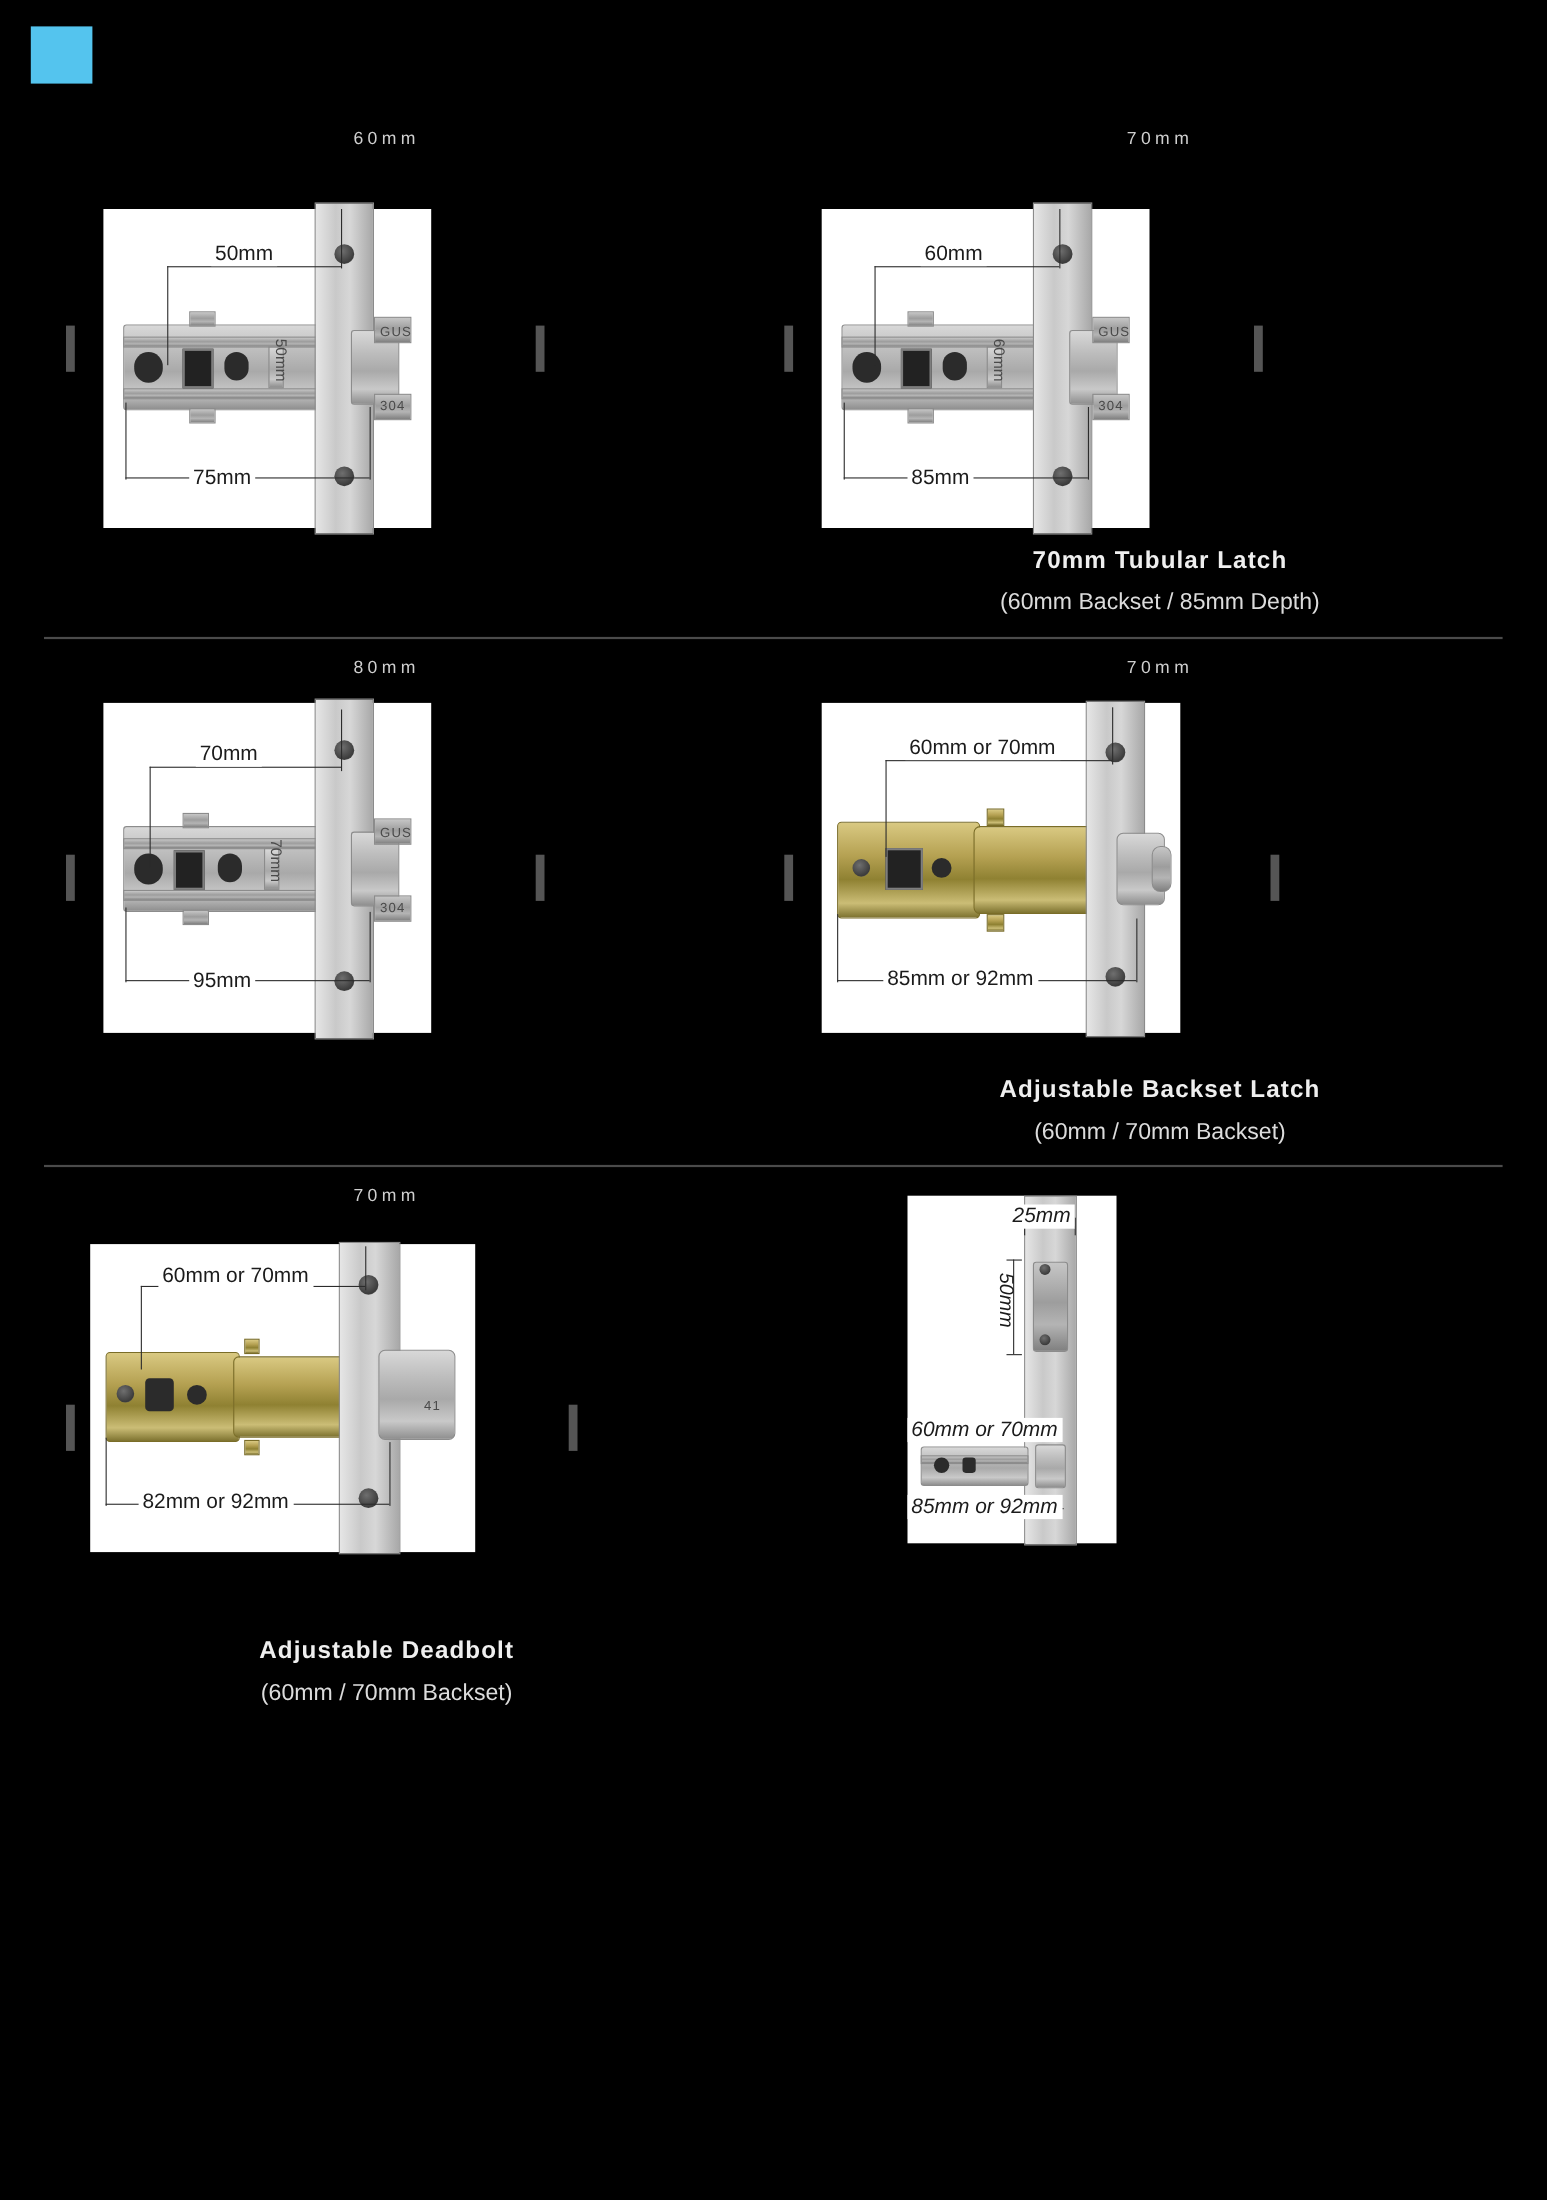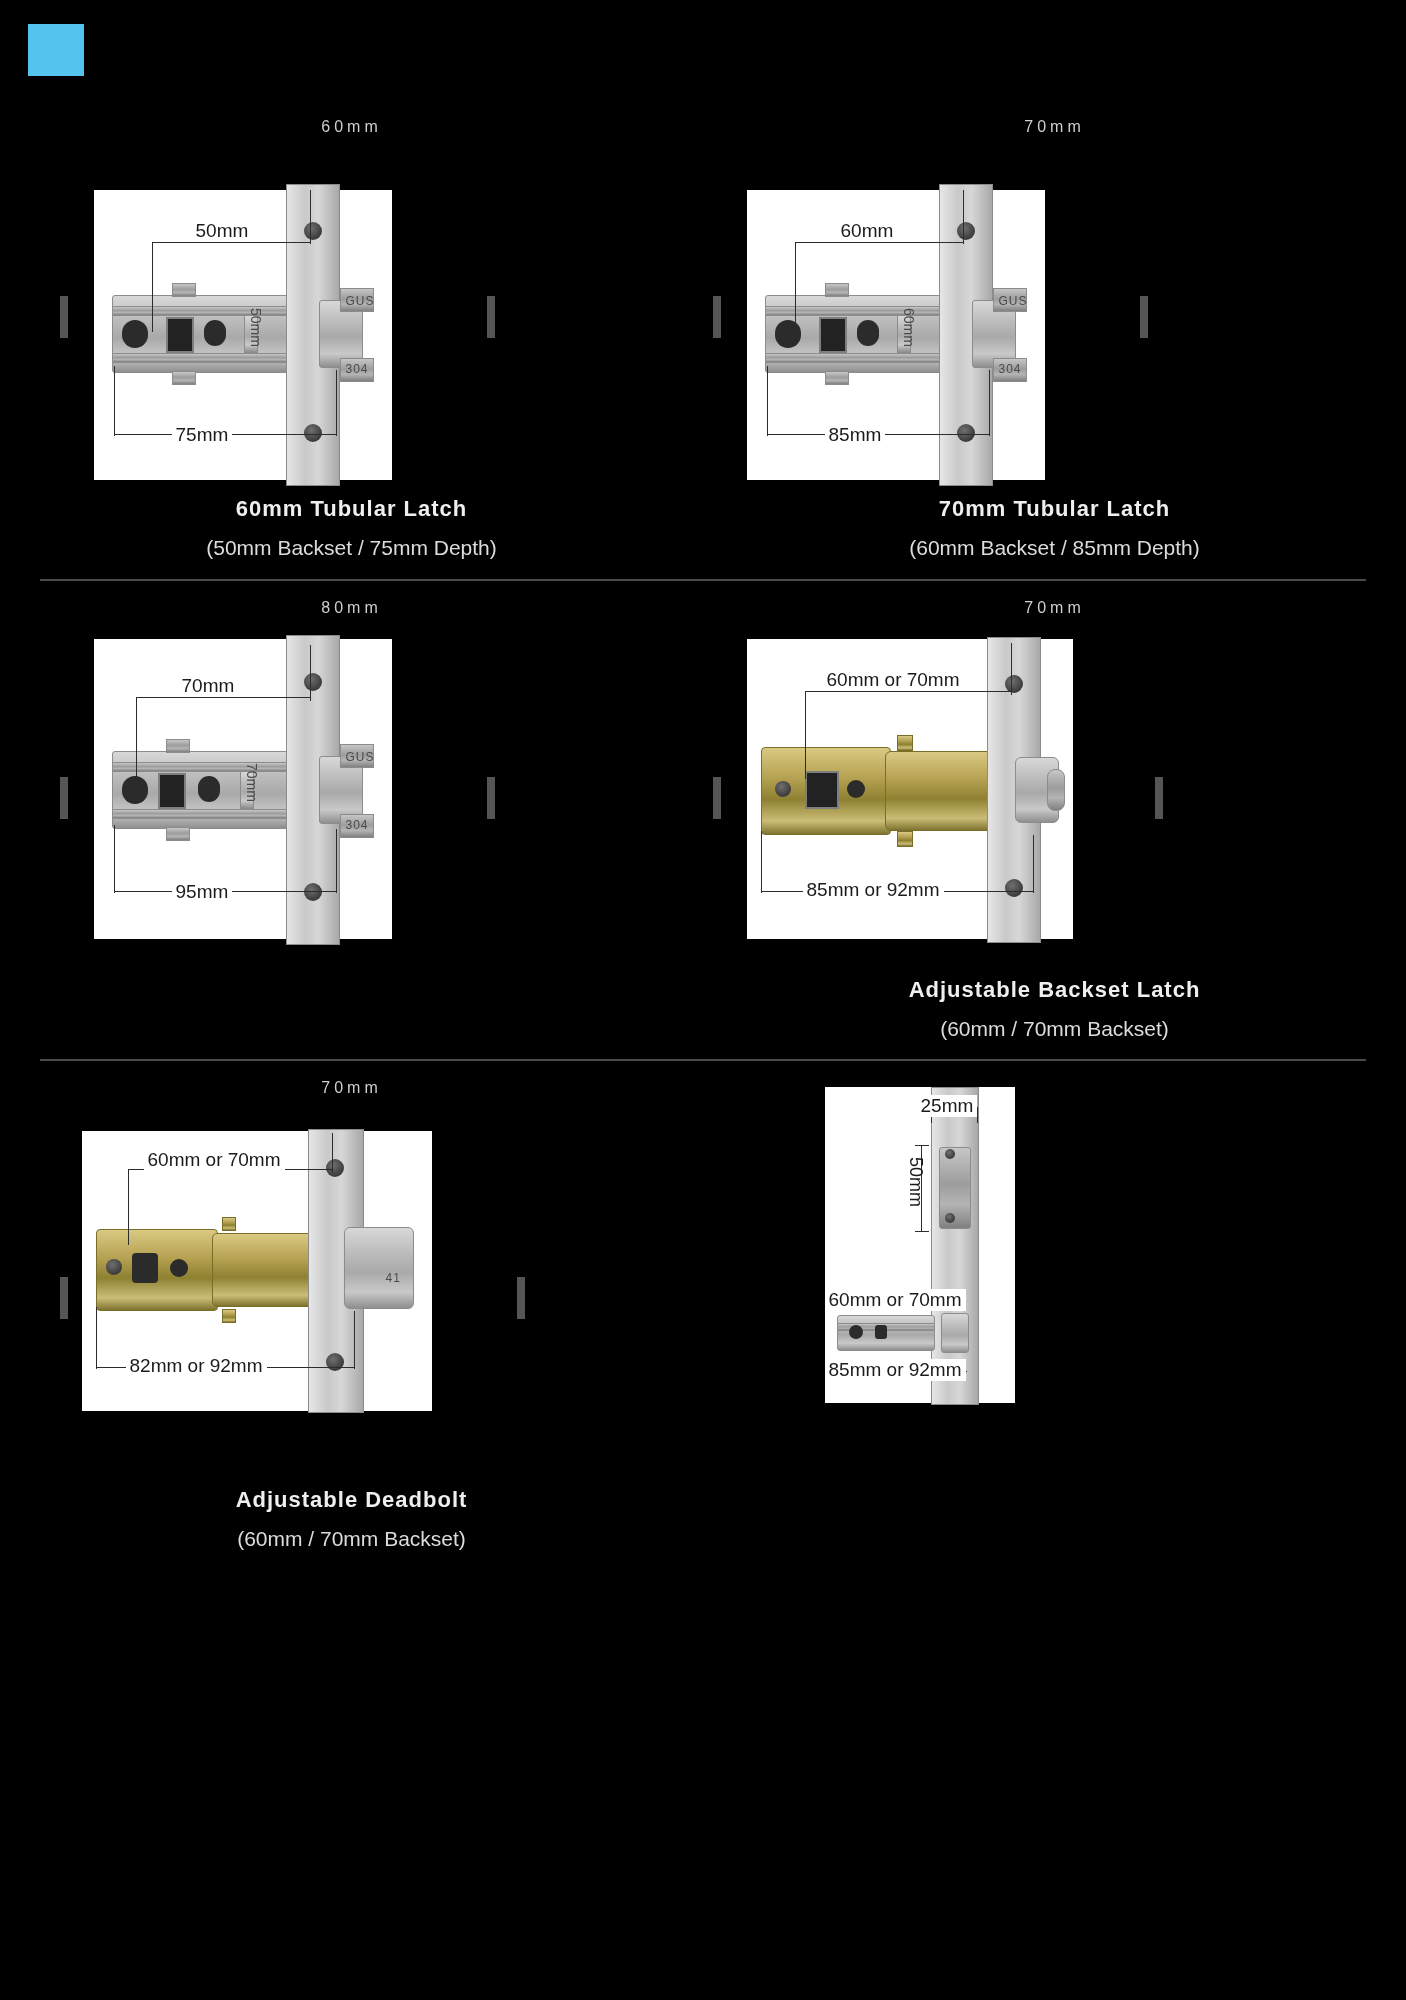--- a/index.html
+++ b/index.html
@@ -221,24 +221,20 @@
           <div class="dim-line dim-h" style="left:58px; top:52px; width:158px;"></div>
           <div class="dim-line dim-v" style="left:58px; top:52px; height:90px;"></div>
           <div class="dim-line dim-v" style="left:216px; top:0px; height:54px;"></div>
           <div class="dim-text" style="left:98px; top:30px;">50mm</div>
 
           <div class="dim-line dim-h" style="left:20px; top:244px; width:222px;"></div>
           <div class="dim-line dim-v" style="left:20px; top:176px; height:70px;"></div>
           <div class="dim-line dim-v" style="left:242px; top:180px; height:66px;"></div>
           <div class="dim-text" style="left:78px; top:234px;">75mm</div>
         </div>
-      </div>
-      <div class="cell-caption">
-        <div class="caption-main">60mm Tubular Latch</div>
-        <div class="caption-sub">(50mm Backset / 75mm Depth)</div>
       </div>
     </div>
 
     <div class="cell">
       <div class="cell-caption-top">70mm</div>
       <div class="figure">
         <div class="tick" style="left:-22px;"></div>
         <div class="tick" style="left:405px;"></div>
         <div class="photo-box" style="left:12px; top:44px; width:298px; height:290px;">
           <div class="metal" style="left:18px; top:105px; width:178px; height:76px; border-radius:3px;"></div>
@@ -391,21 +387,21 @@
           <div class="dim-text" style="left:44px; top:224px;">82mm or 92mm</div>
         </div>
       </div>
       <div class="cell-caption">
         <div class="caption-main">Adjustable Deadbolt</div>
         <div class="caption-sub">(60mm / 70mm Backset)</div>
       </div>
     </div>
 
     <div class="cell">
-      <div class="figure tall" style="margin-top:22px;">
+      <div class="figure tall" style="margin-top:22px;font-style:italic;">
         <div class="photo-box" style="left:90px; top:-14px; width:190px; height:316px;">
 
           <div class="faceplate" style="left:106px; top:0px; width:46px; height:316px;"></div>
           <div class="metal metal-dark" style="left:114px; top:60px; width:30px; height:80px; border-radius:3px;"></div>
           <div class="hole" style="left:120px; top:62px; width:10px; height:10px;"></div>
           <div class="hole" style="left:120px; top:126px; width:10px; height:10px;"></div>
 
           <div class="metal" style="left:12px; top:228px; width:96px; height:34px; border-radius:3px;"></div>
           <div class="metal metal-dark" style="left:12px; top:236px; width:96px; height:6px;"></div>
           <div class="slot" style="left:24px; top:238px; width:14px; height:14px; border-radius:7px;"></div>

